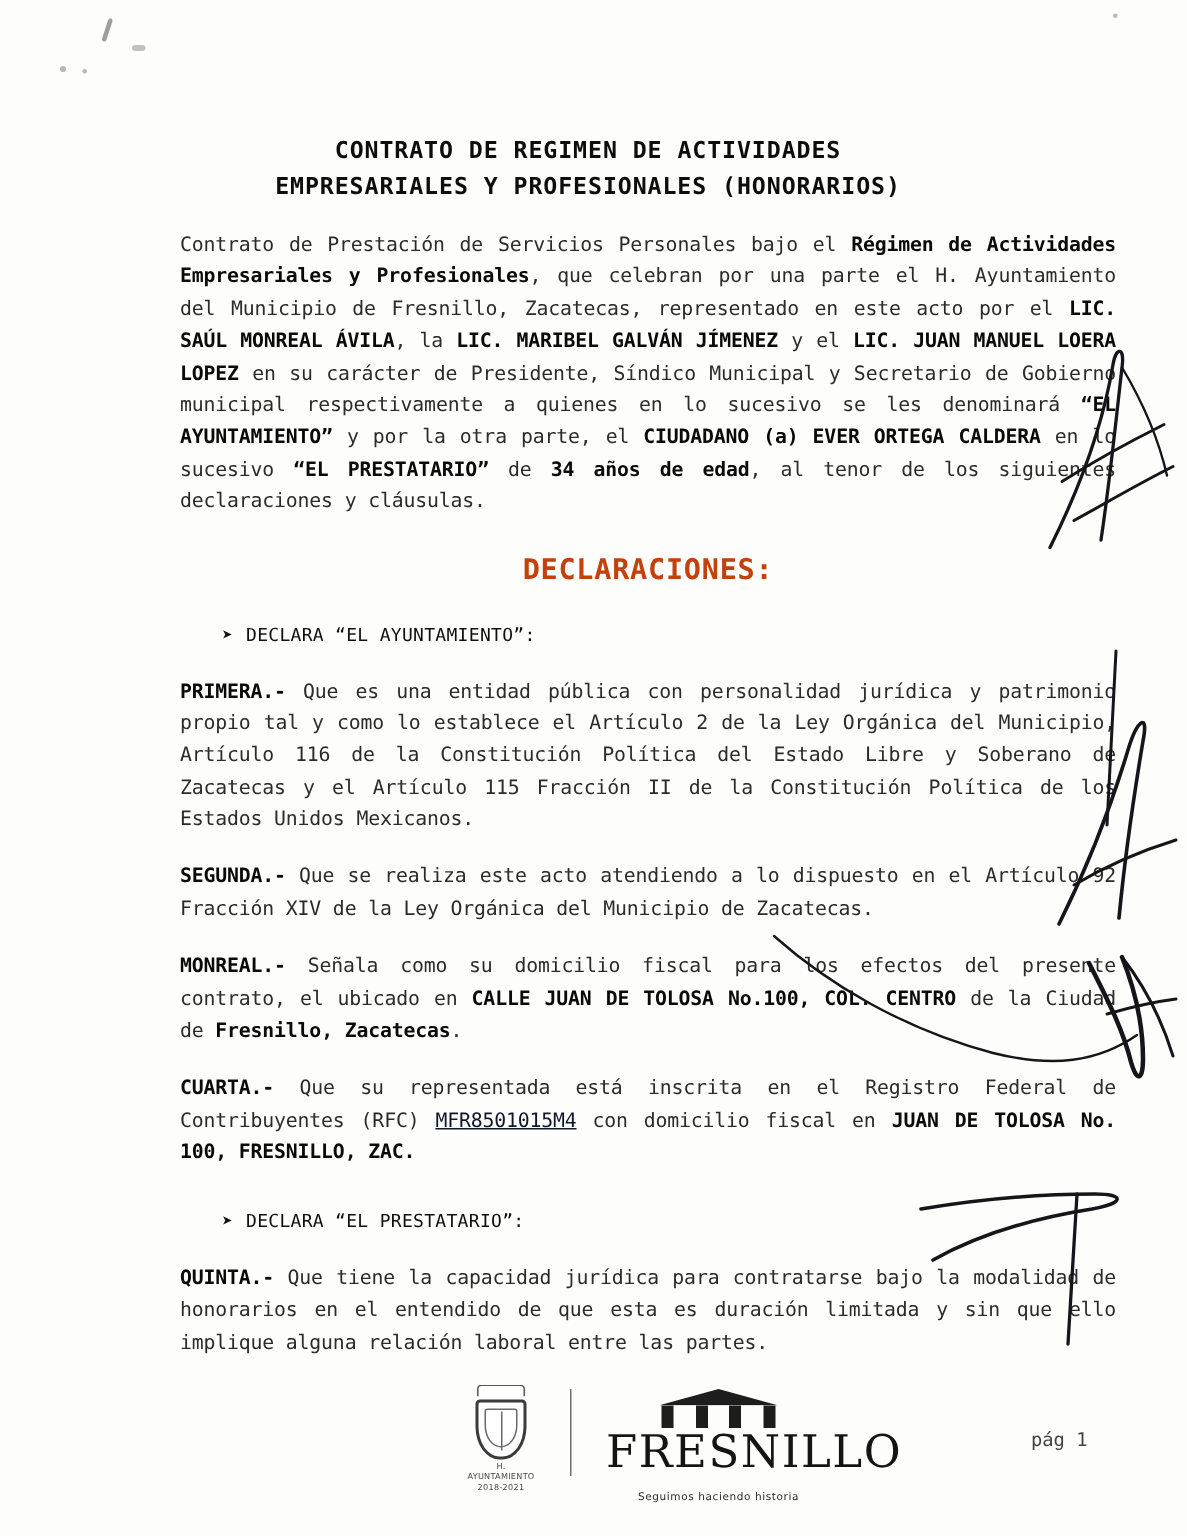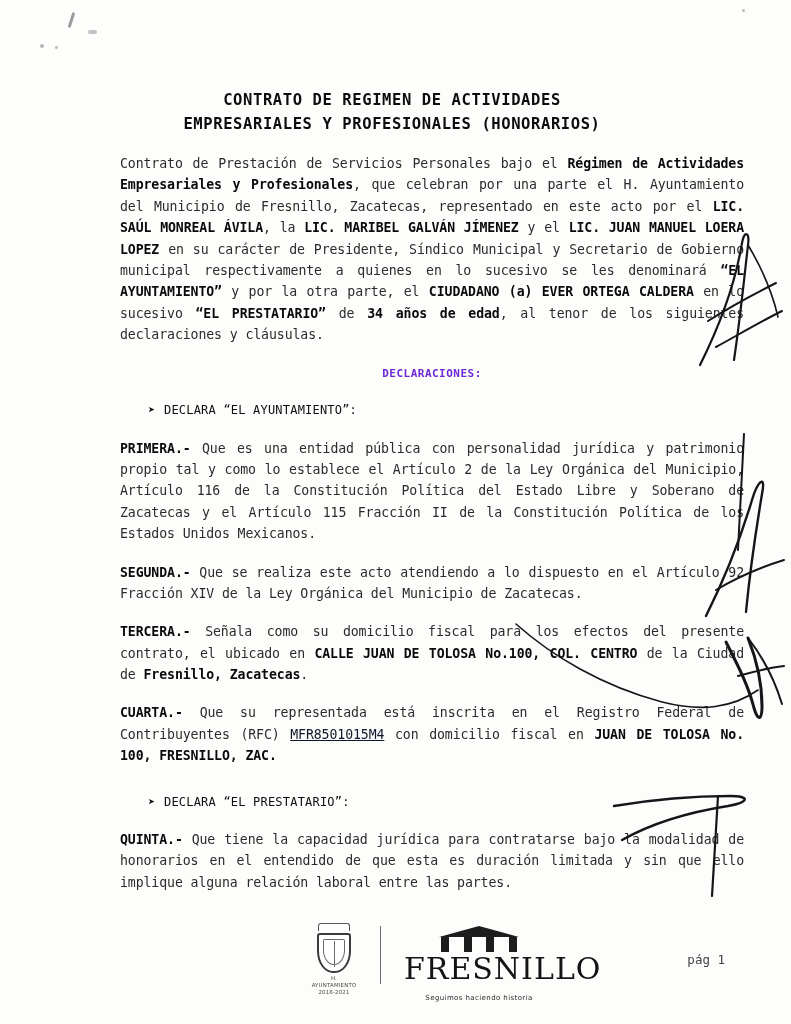--- a/index.html
+++ b/index.html
@@ -61,24 +61,24 @@
     color: #2b2b2b;
     letter-spacing: -0.1px;
   }
   .para { margin-top: 17px; }
   b, .b { font-weight: bold; color: #0a0a0a; }
   .u { text-decoration: underline; font-weight: normal; color:#0f172a;}
 
   .center-head {
     text-align: center;
     font-weight: bold;
-    font-size: 11px;
+    font-size: 19px;
     letter-spacing: 0.5px;
     margin-top: 20px;
-    color: #6d28d9;
+    color: #c2410c;
   }
   .declara {
     margin-top: 18px;
     padding-left: 28px;
     font-weight: normal;
     font-size: 12px;
     color: #0f0f0f;
     letter-spacing: 0.2px;
   }
   .declara .arrow {
@@ -240,21 +240,21 @@
       <p class="para"><span>Contrato de Prestación de Servicios Personales bajo el </span><b>Régimen de Actividades Empresariales y Profesionales</b><span>, que celebran por una parte el H. Ayuntamiento del Municipio de Fresnillo, Zacatecas, representado en este acto por el </span><b>LIC. SAÚL MONREAL ÁVILA</b><span>, la </span><b>LIC. MARIBEL GALVÁN JÍMENEZ</b><span> y el </span><b>LIC. JUAN MANUEL LOERA LOPEZ</b><span> en su carácter de Presidente, Síndico Municipal y Secretario de Gobierno municipal respectivamente a quienes en lo sucesivo se les denominará </span><b>“EL AYUNTAMIENTO”</b><span> y por la otra parte, el </span><b>CIUDADANO (a) EVER ORTEGA CALDERA</b><span> en lo sucesivo </span><b>“EL PRESTATARIO”</b><span> de </span><b>34 años de edad</b><span>, al tenor de los siguientes declaraciones y cláusulas.</span></p>
 
       <div class="center-head">DECLARACIONES:</div>
 
       <div class="declara"><span class="arrow">➤</span><span>DECLARA “EL AYUNTAMIENTO”:</span></div>
 
       <p class="para"><b>PRIMERA.-</b><span> Que es una entidad pública con personalidad jurídica y patrimonio propio tal y como lo establece el Artículo 2 de la Ley Orgánica del Municipio, Artículo 116 de la Constitución Política del Estado Libre y Soberano de Zacatecas y el Artículo 115 Fracción II de la Constitución Política de los Estados Unidos Mexicanos.</span></p>
 
       <p class="para"><b>SEGUNDA.-</b><span> Que se realiza este acto atendiendo a lo dispuesto en el Artículo 92 Fracción XIV de la Ley Orgánica del Municipio de Zacatecas.</span></p>
 
-      <p class="para"><b>TERCERA.-</b><span> Señala como su domicilio fiscal para los efectos del presente contrato, el ubicado en </span><b>CALLE JUAN DE TOLOSA No.100, COL. CENTRO</b><span> de la Ciudad de </span><b>Fresnillo, Zacatecas</b><span>.</span></p>
+      <p class="para"><b>MONREAL.-</b><span> Señala como su domicilio fiscal para los efectos del presente contrato, el ubicado en </span><b>CALLE JUAN DE TOLOSA No.100, COL. CENTRO</b><span> de la Ciudad de </span><b>Fresnillo, Zacatecas</b><span>.</span></p>
 
       <p class="para"><b>CUARTA.-</b><span> Que su representada está inscrita en el Registro Federal de Contribuyentes (RFC) </span><span class="u">MFR8501015M4</span><span> con domicilio fiscal en </span><b>JUAN DE TOLOSA No. 100, FRESNILLO, ZAC.</b><span></span></p>
 
       <div class="declara" style="margin-top:26px"><span class="arrow">➤</span><span>DECLARA “EL PRESTATARIO”:</span></div>
 
       <p class="para"><b>QUINTA.-</b><span> Que tiene la capacidad jurídica para contratarse bajo la modalidad de honorarios en el entendido de que esta es duración limitada y sin que ello implique alguna relación laboral entre las partes.</span></p>
 
     </div>
   </div>
 

